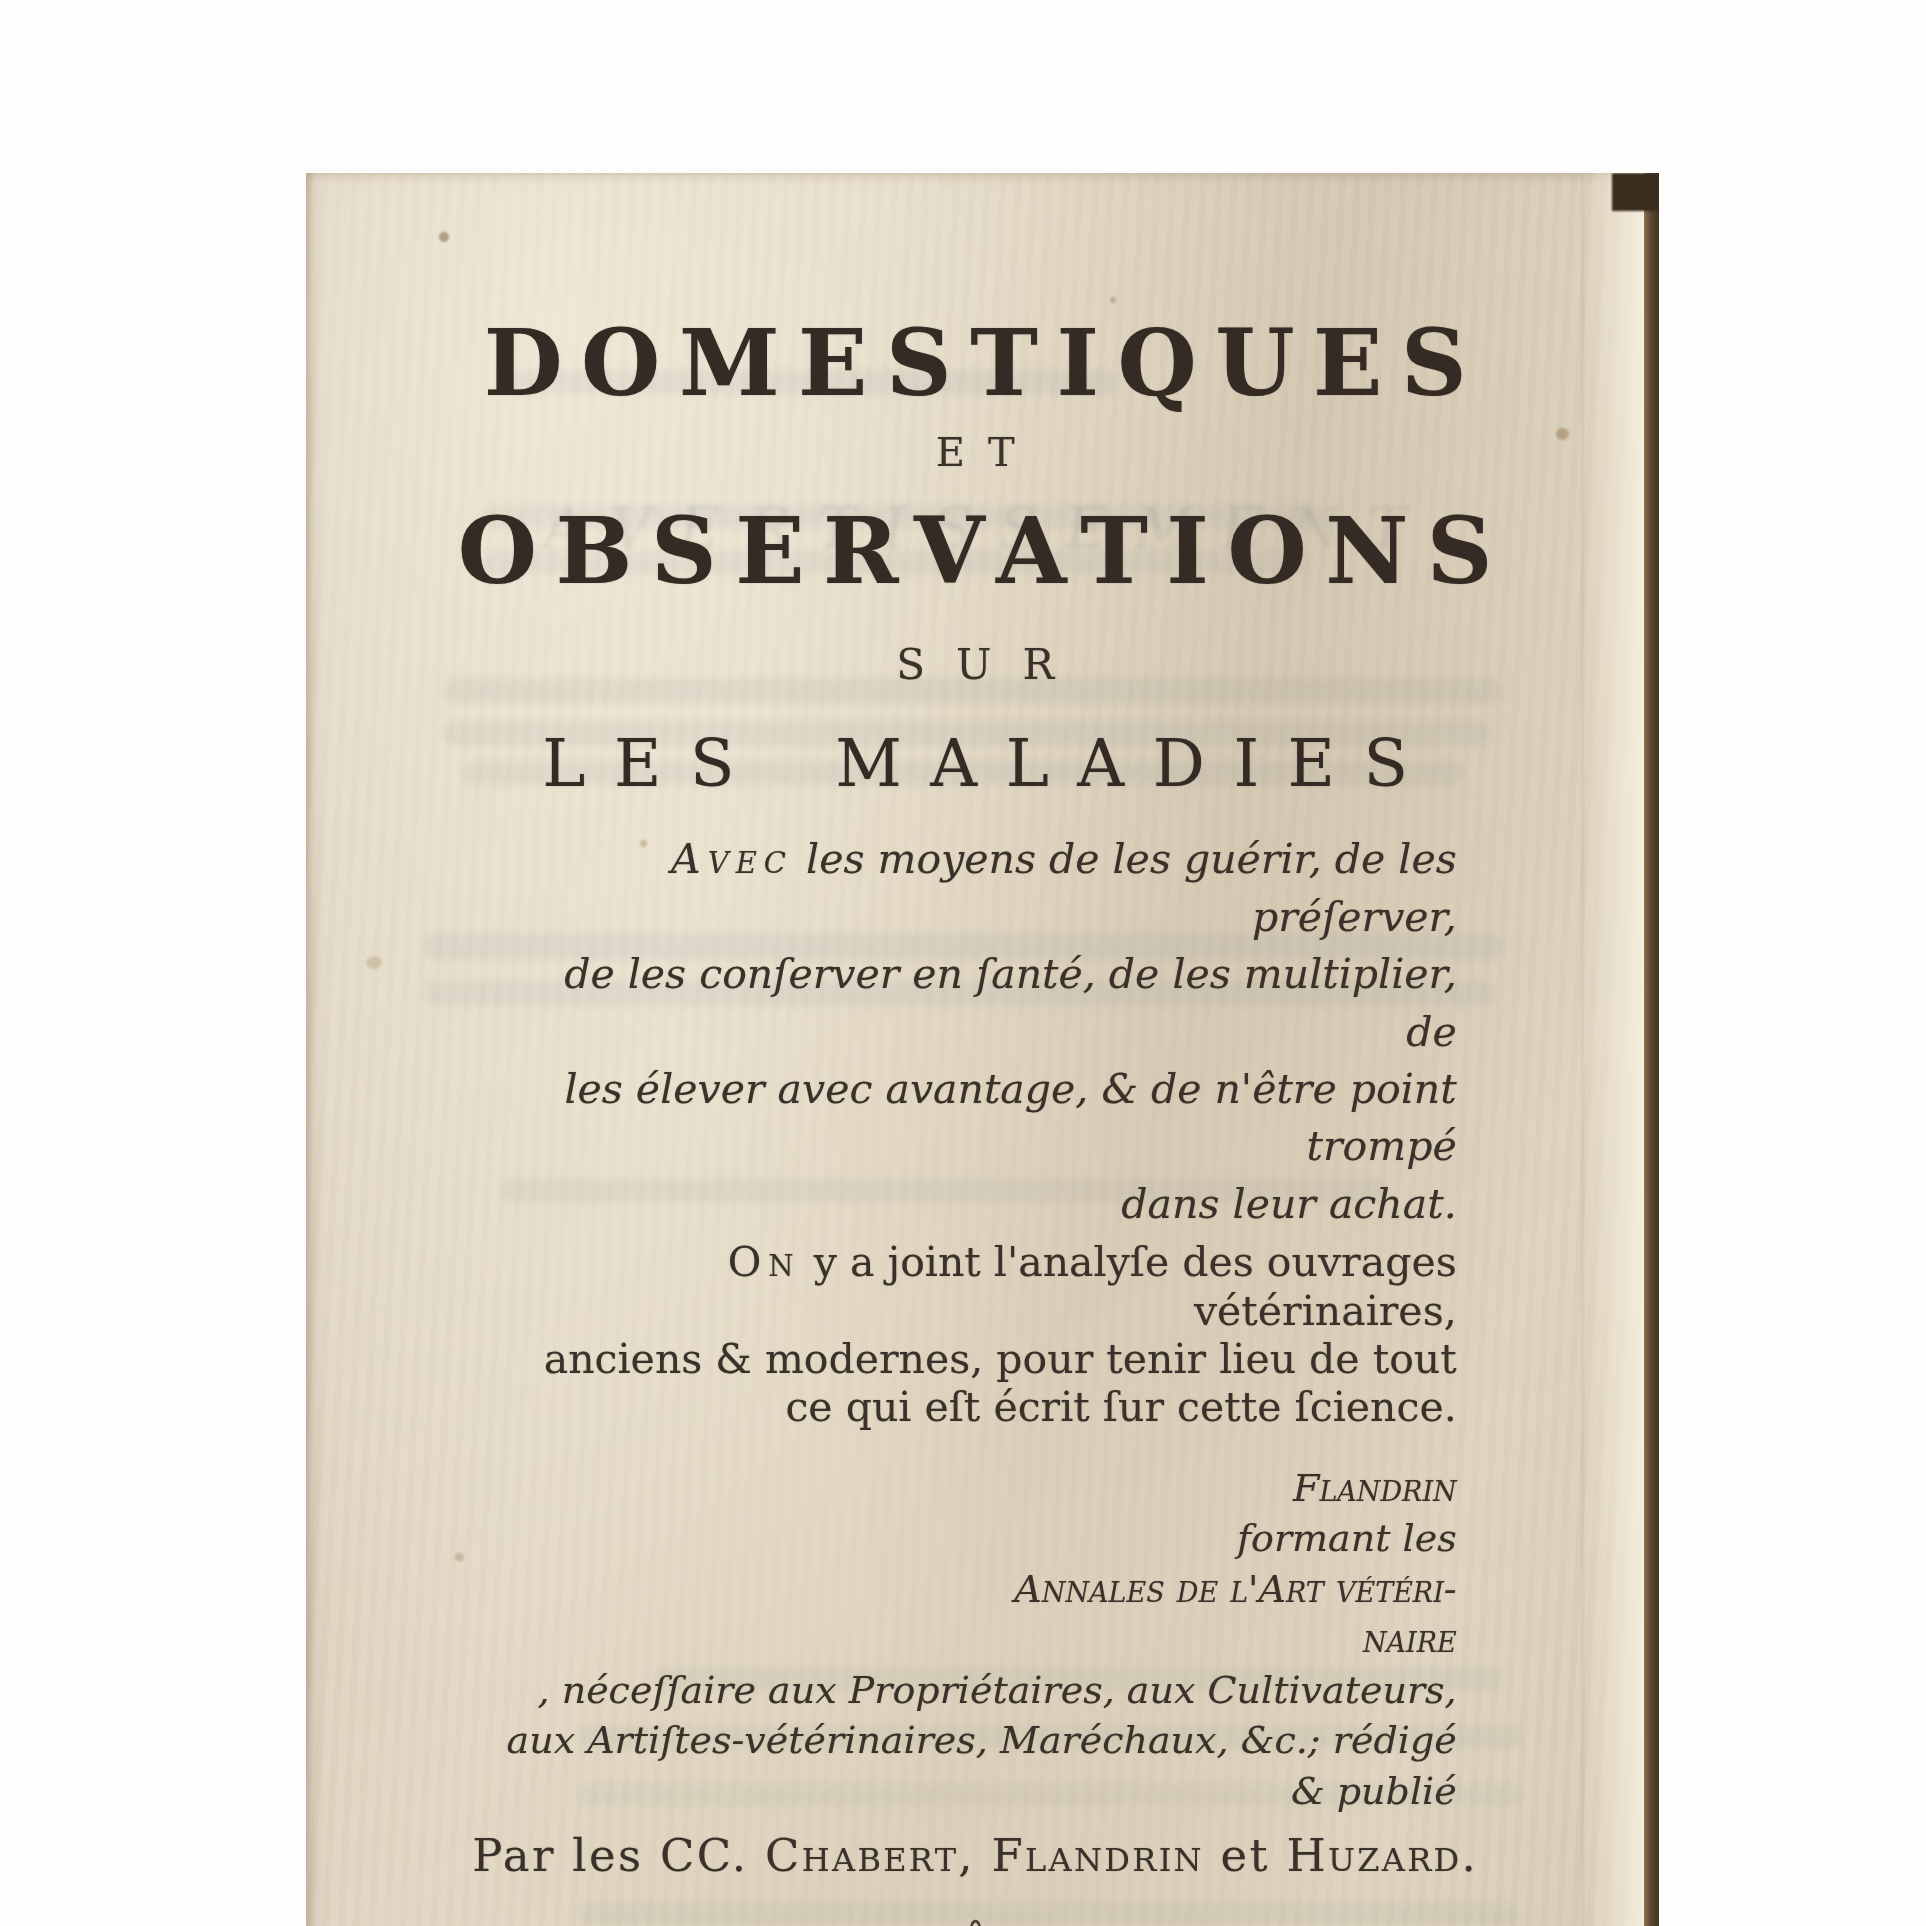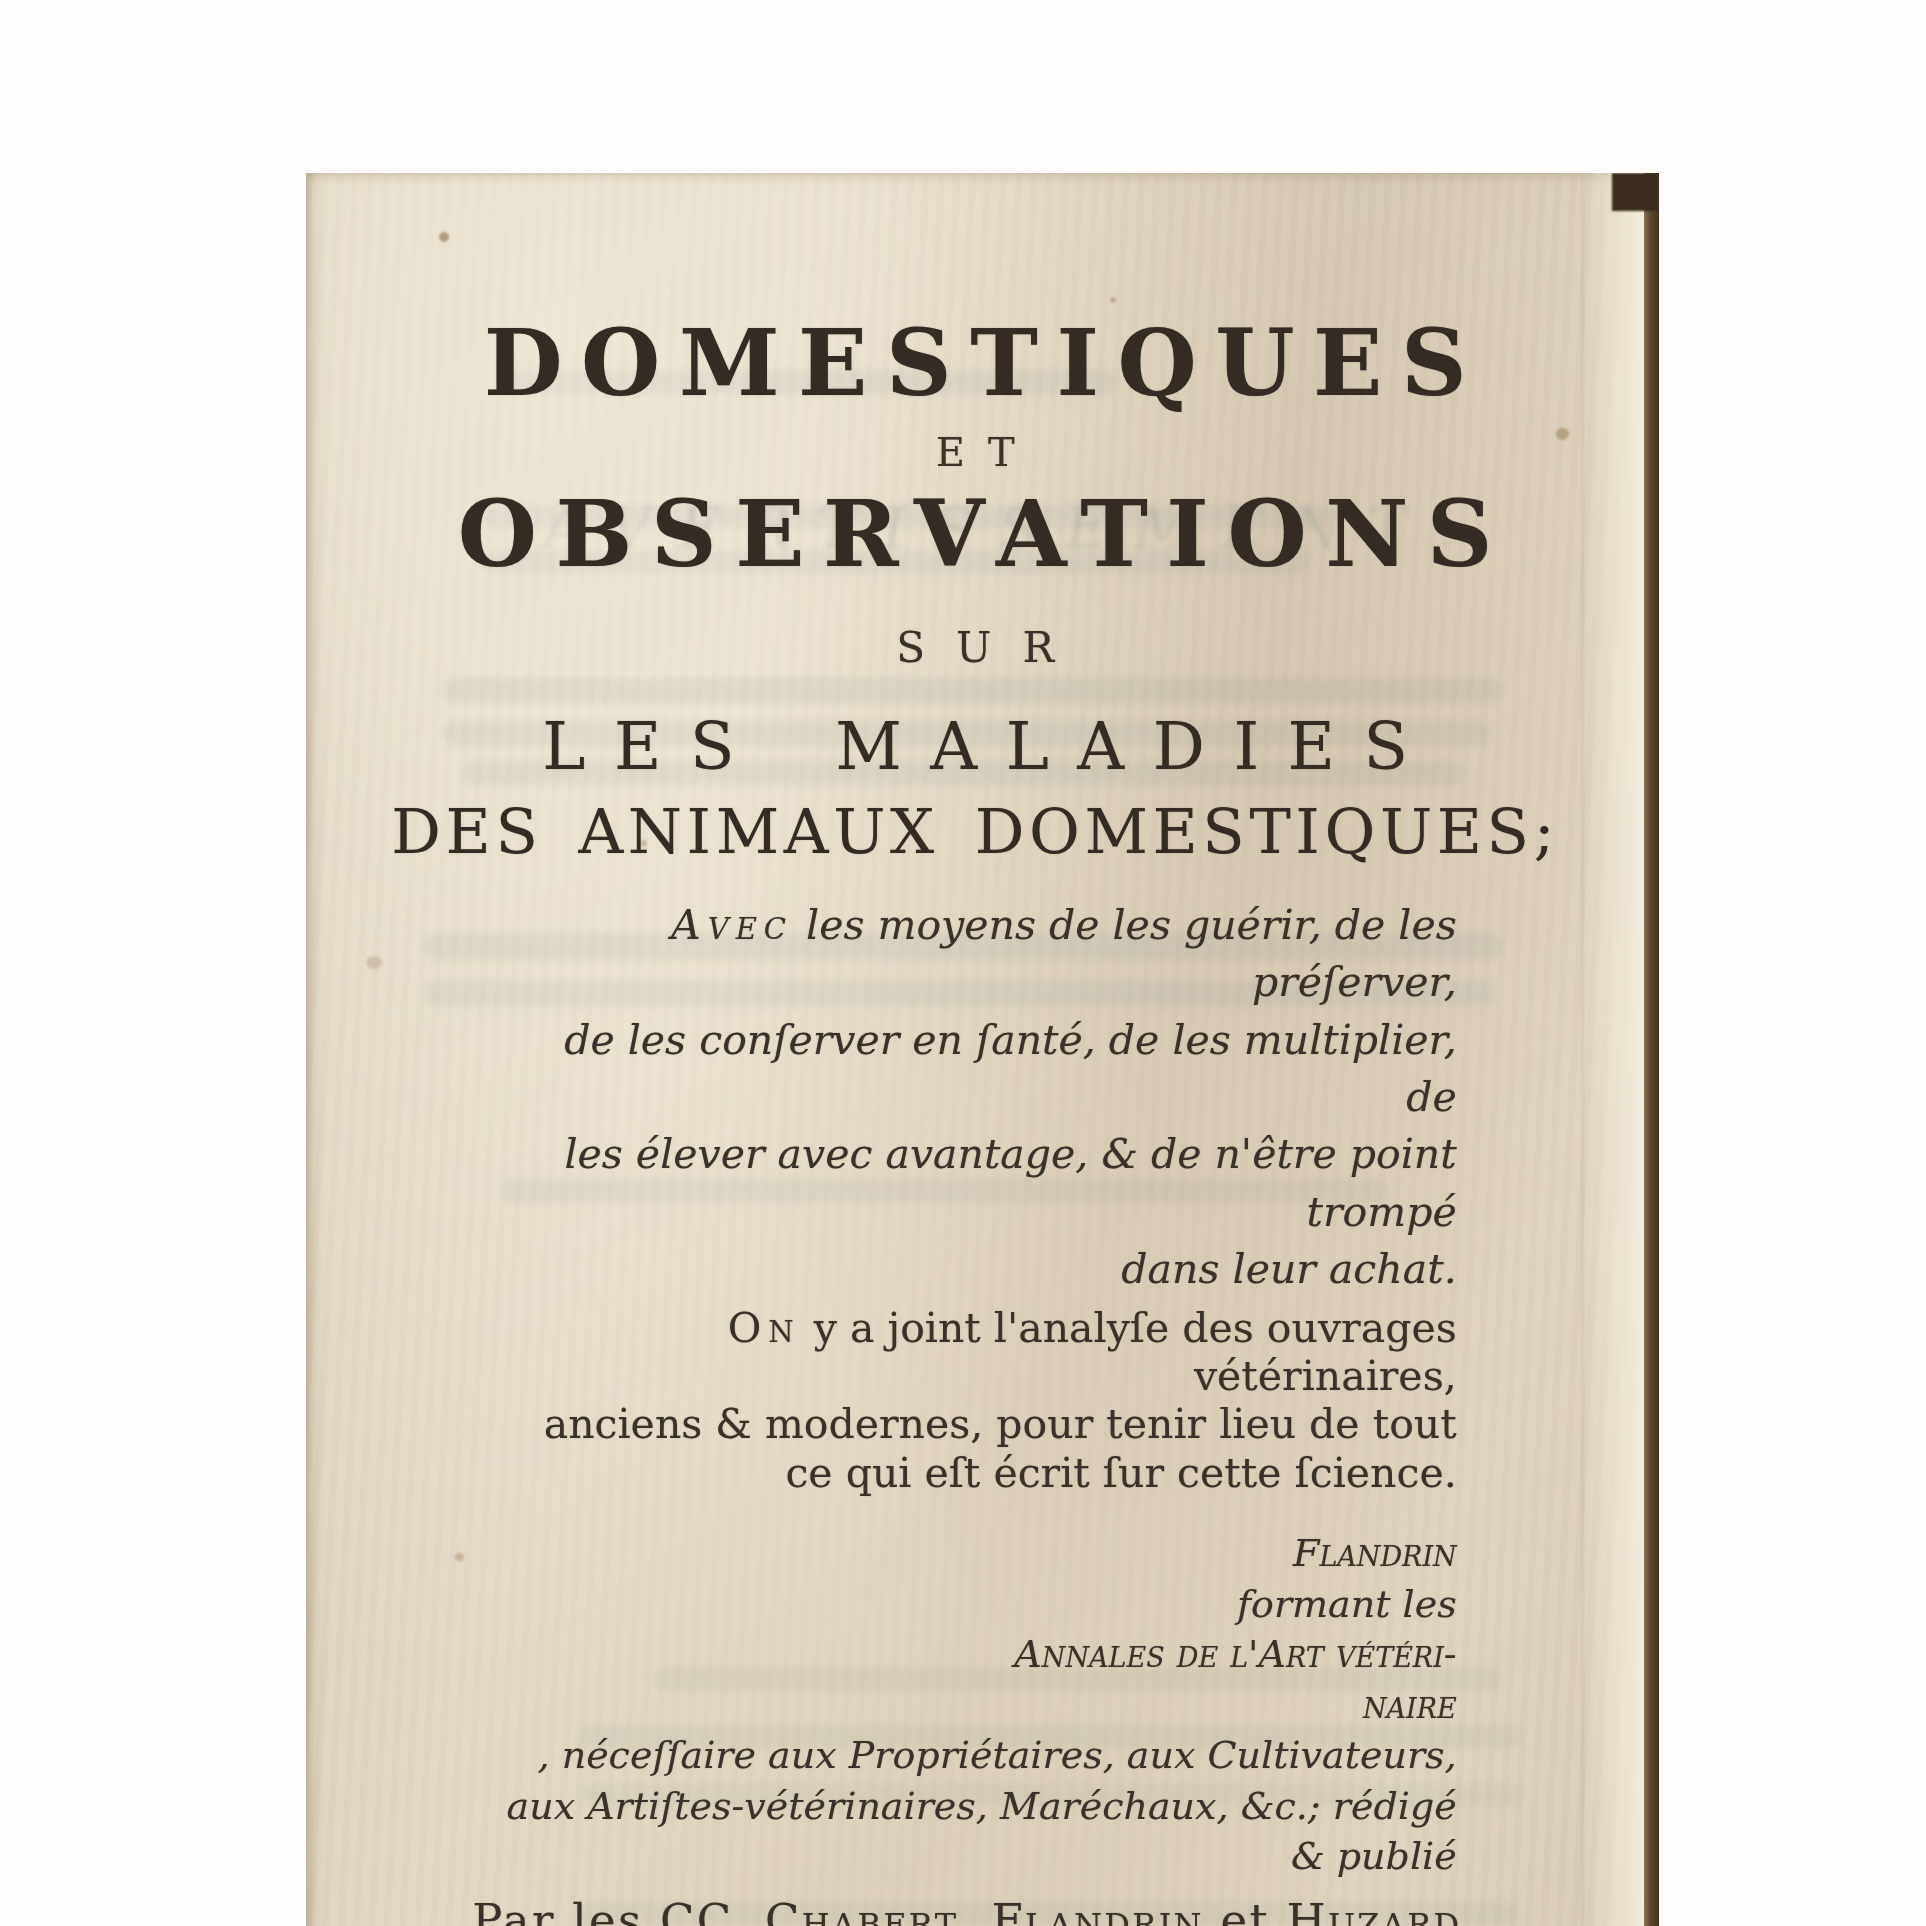--- a/index.html
+++ b/index.html
@@ -33,21 +33,21 @@
          color:#6e7f8a;opacity:0.14;filter:blur(1.9px);}
   .smudge{position:absolute;border-radius:15.4px;filter:blur(3.5px);}
   .stain{position:absolute;border-radius:50%;filter:blur(1.2px);}
   
   .content{position:absolute;top:0;left:0;right:14.6px;bottom:0;display:flex;flex-direction:column;
            align-items:center;color:#3a322a;text-shadow:0 0 1.2px rgba(58,48,38,0.38);}
   .content > *{margin:0;line-height:1.05;}
   .t-big{font-size:91px;letter-spacing:18.5px;padding-left:18.5px;color:#332b24;}
   .t-instructions{margin-top:143px;}
   .t-et{margin-top:19px;font-size:40px;letter-spacing:23px;padding-left:23px;}
-  .t-observations{margin-top:14px;text-align:right;}
+  .t-observations{margin-top:31px;text-align:right;}
   .t-sur{margin-top:44px;font-size:42px;letter-spacing:31px;padding-left:31px;}
   .t-maladies{margin-top:43px;font-size:65px;letter-spacing:28.5px;padding-left:28.5px;word-spacing:23px;color:#332b24;font-weight:normal;}
   .t-animaux{margin-top:17.3px;font-size:62px;letter-spacing:4.6px;word-spacing:11.6px;color:#332b24;font-weight:normal;}
   .para{width:963px;text-align:right;}
   .it{font-style:italic;}
   .subtitle{margin-top:33px;font-size:41px;line-height:1.40;}
   .subtitle .cont{display:block;margin-left:42px;}
   .lead-sc{font-variant:small-caps;letter-spacing:7px;font-style:normal;}
   .subtitle .lead-sc{font-style:italic;}
   .analysis{margin-top:5px;font-size:41px;line-height:1.18;}
@@ -104,21 +104,20 @@
       <h1 class="t-big t-instructions">DOMESTIQUES</h1>
 
       <div class="t-et">ET</div>
 
       <h1 class="t-big t-observations">OBSERVATIONS</h1>
 
       <div class="t-sur">SUR</div>
 
       <h2 class="t-maladies">LES MALADIES</h2>
 
-      <h2 class="t-animaux">DES ANIMAUX DOMESTIQUES;</h2>
 
       <p class="para it subtitle">
         <span class="lead-sc">Avec</span><span> les moyens de les guérir, de les préſerver,</span>
         <span class="cont">de les conſerver en ſanté, de les multiplier, de</span>
         <span class="cont">les élever avec avantage, &amp; de n'être point trompé</span>
         <span class="cont">dans leur achat.</span>
       </p>
 
       <p class="para analysis">
         <span class="lead-sc">On</span><span> y a joint l'analyſe des ouvrages vétérinaires,</span>

